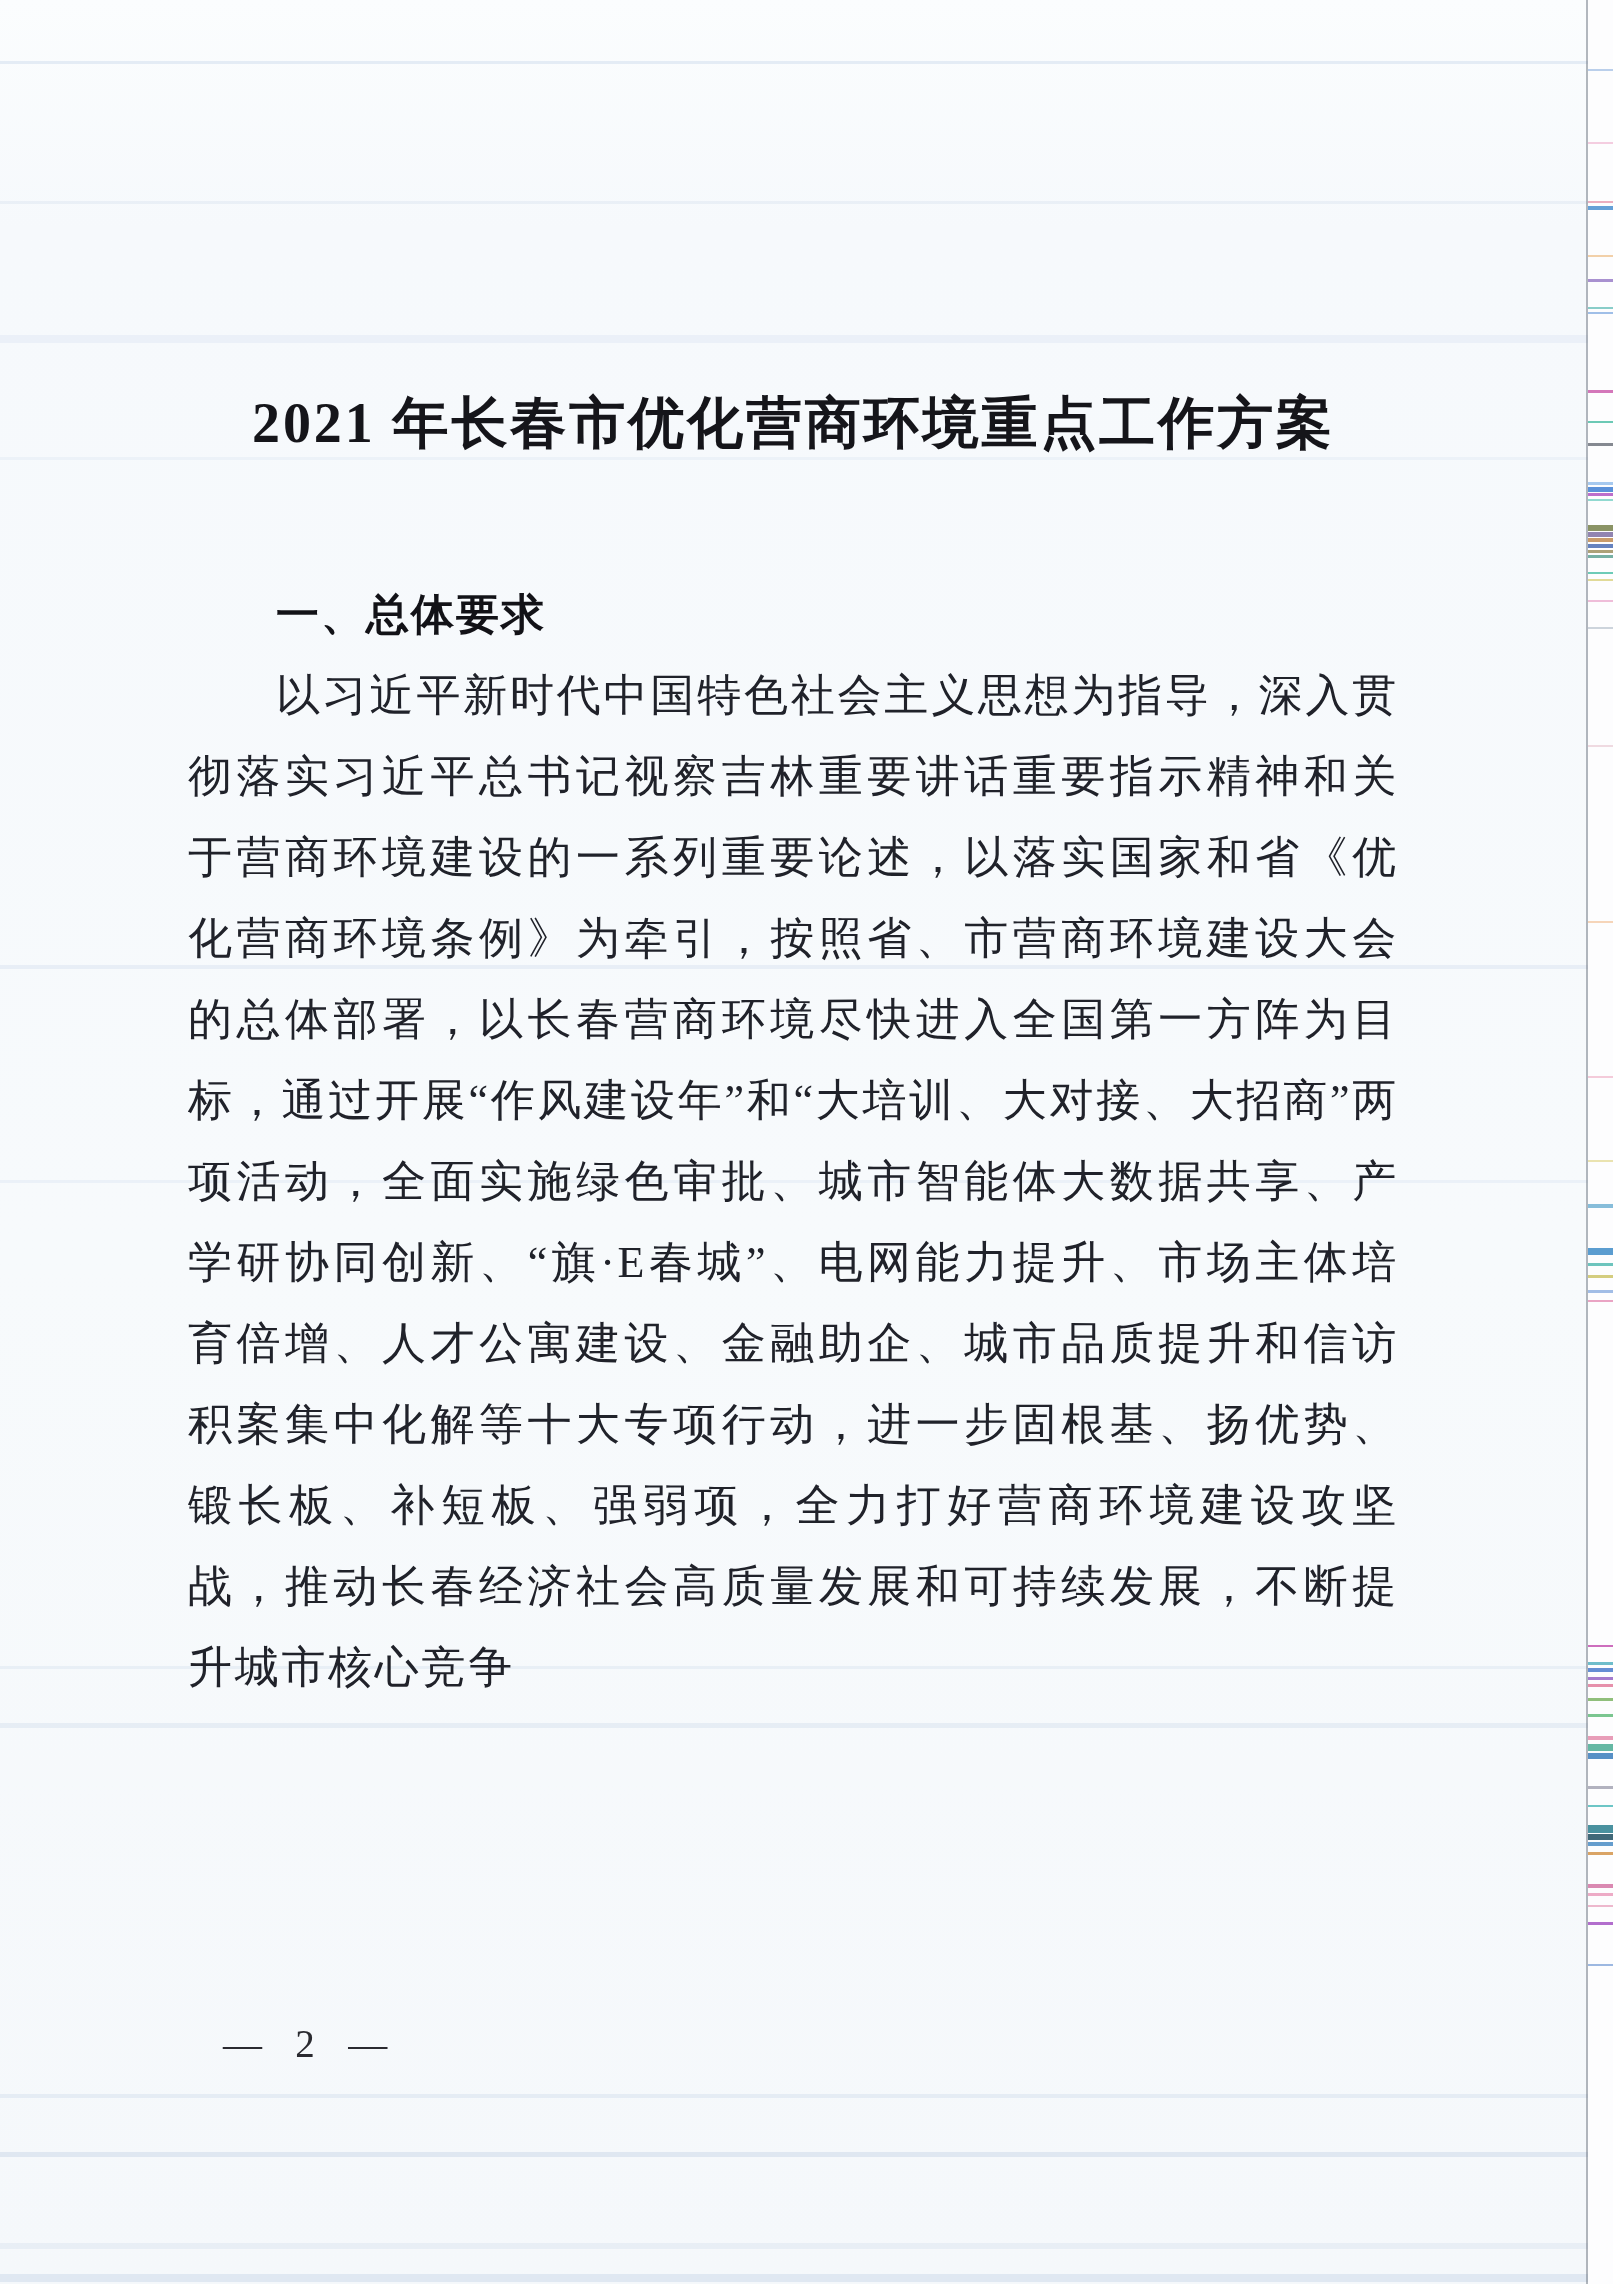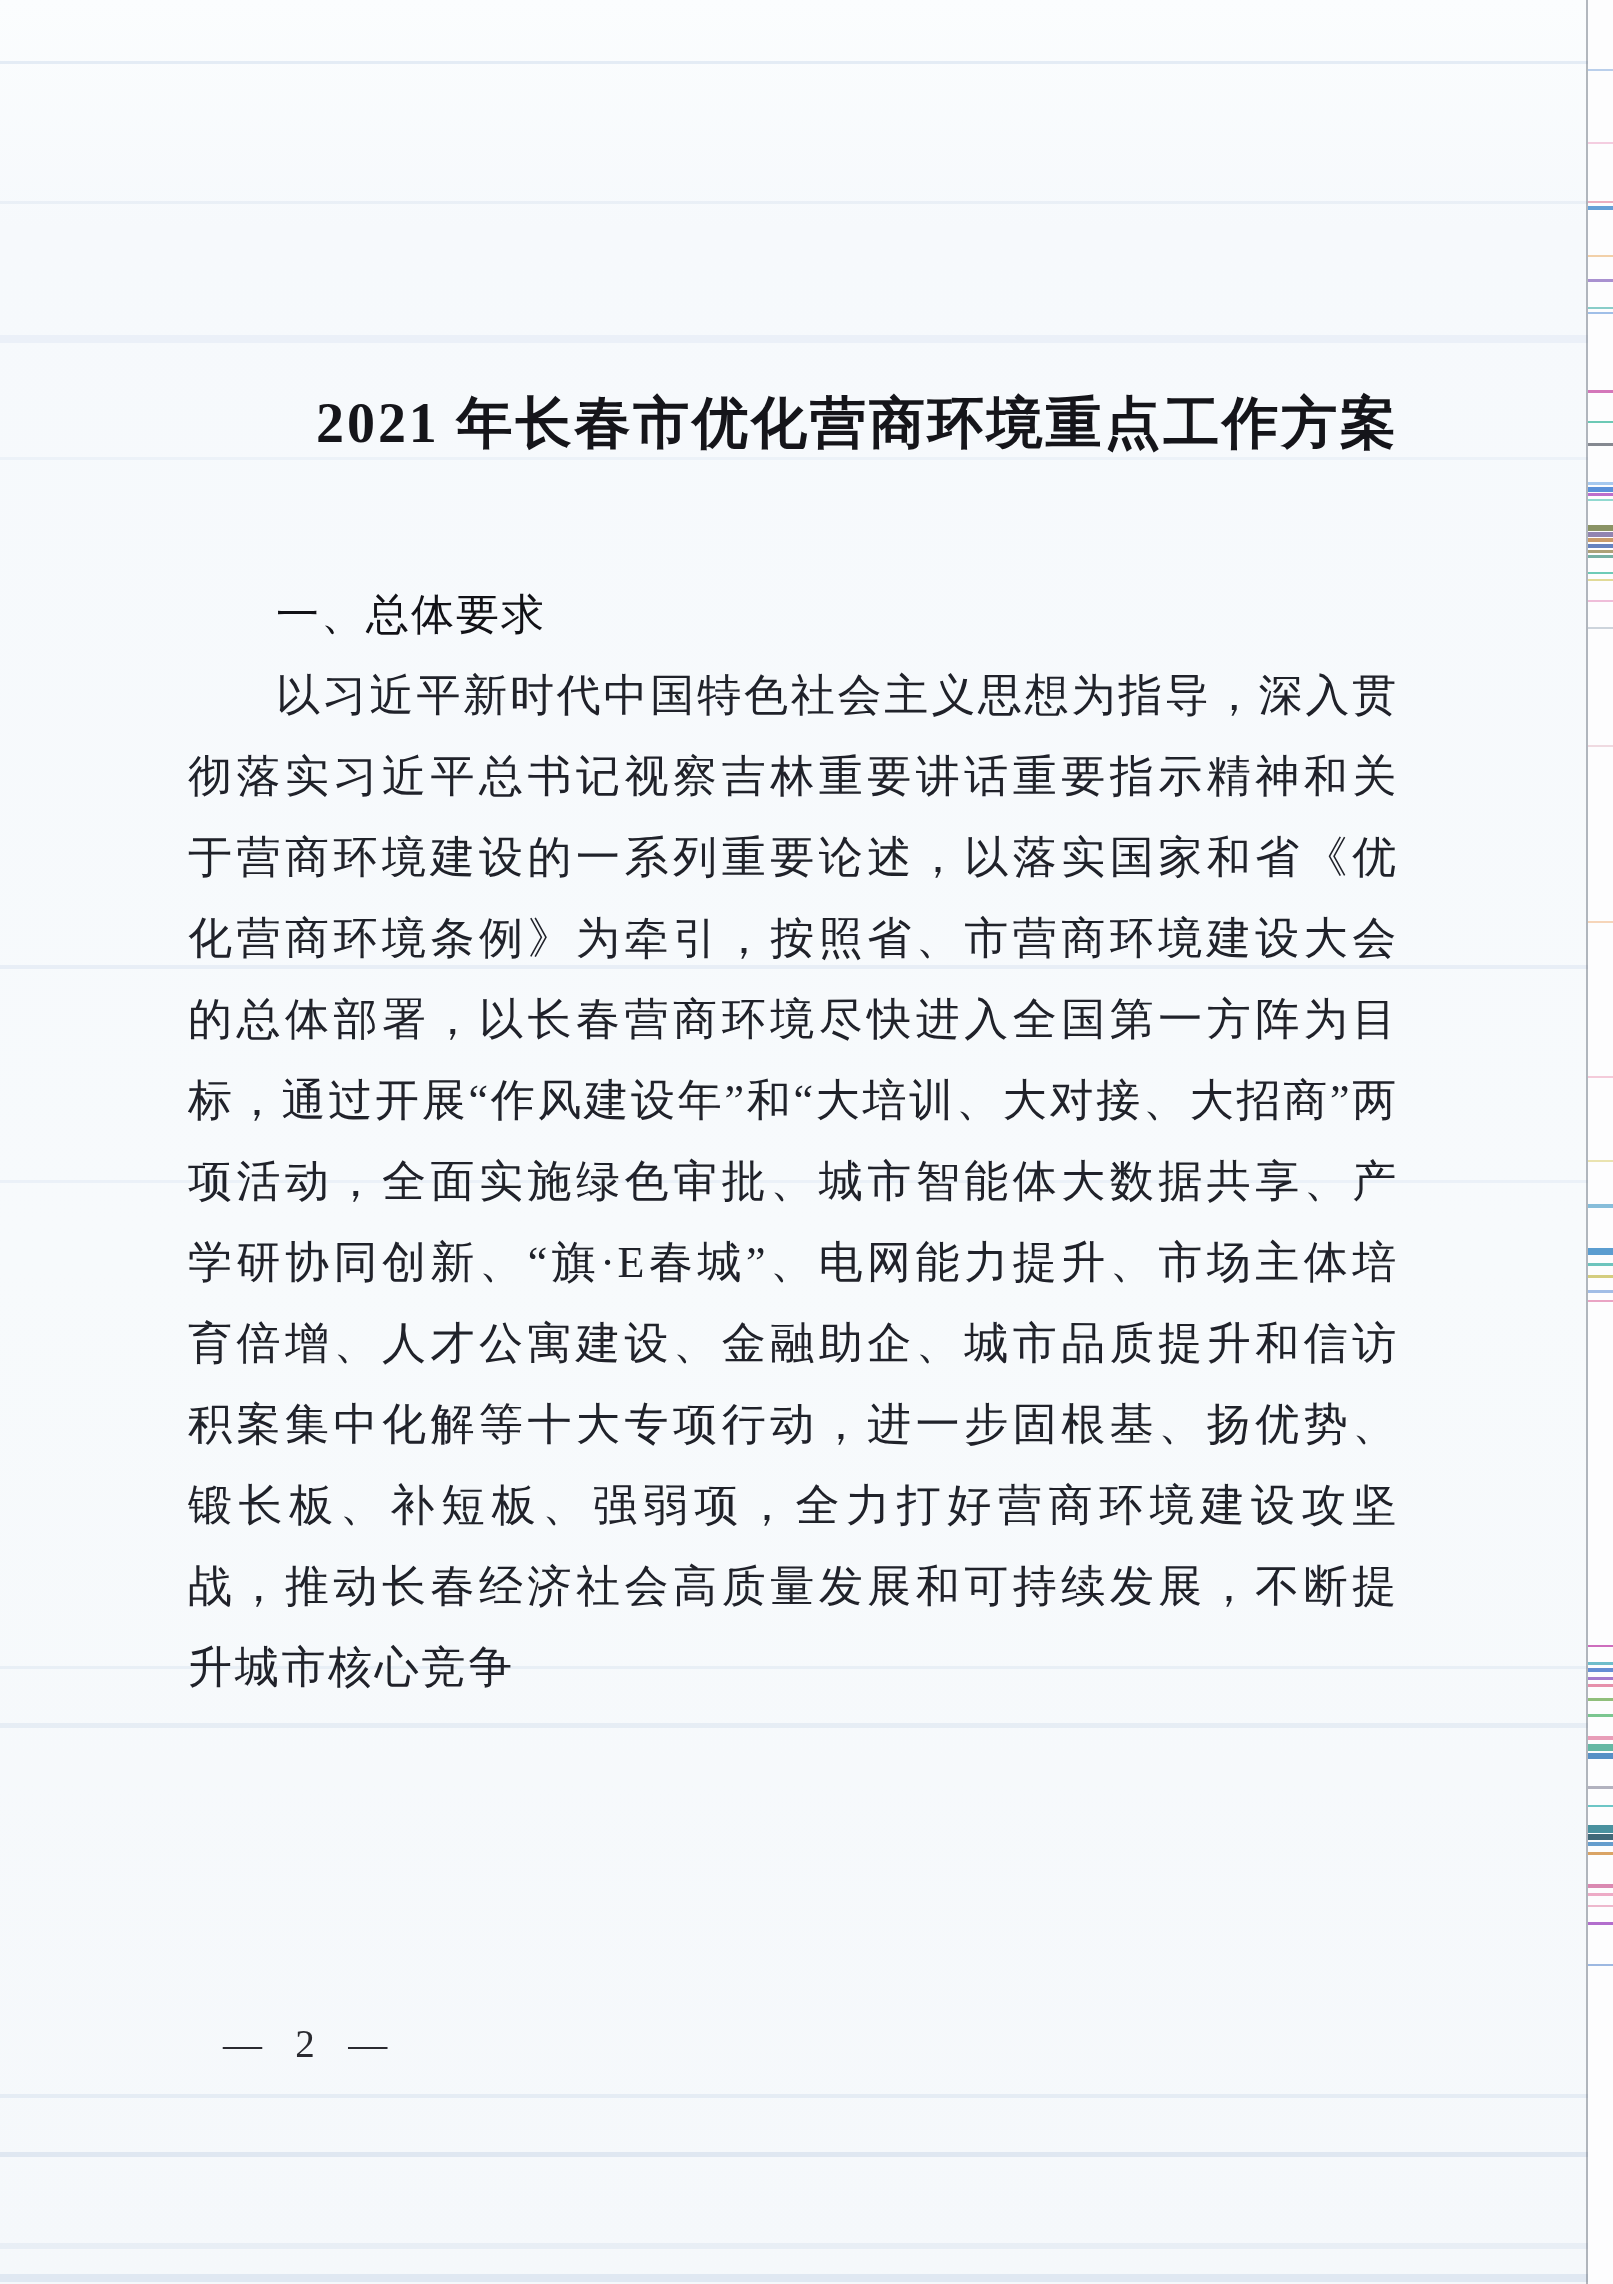--- a/index.html
+++ b/index.html
@@ -16,41 +16,41 @@
     color: var(--ink, #22232a);
   }
   
   .bands { position: absolute; left: 0; top: 0; width: 1613px; height: 2285px; pointer-events: none; }
   .band { position: absolute; left: 0; width: 1613px; }
 
   .title {
     position: absolute;
     left: 188px; top: 384px; width: 1211px;
     margin: 0;
-    text-align: right;
+    text-align: center;
     font-size: 56px; font-weight: bold;
     letter-spacing: 2.9px;
     color: #15151a;
     line-height: 78px;
     font-family: "Liberation Serif", "DejaVu Serif", serif;
   }
   .body-text {
     position: absolute;
     left: 188px; top: 574px; width: 1211px;
     font-size: 44px;
     line-height: 81px;
     letter-spacing: 2.7px;
     text-align: justify;
     color: #20222a;
   }
   .body-text p { margin: 0; text-indent: 88px; }
   .section-heading {
     margin: 0;
     font-family: "Liberation Sans", "DejaVu Sans", sans-serif;
-    font-weight: normal;
+    font-weight: bold;
     font-size: 43px;
     line-height: 81px;
     letter-spacing: 2px;
     color: #121217;
     text-indent: 88px;
   }
   .page-number {
     position: absolute;
     left: 223px; top: 2021px;
     font-size: 39px;

